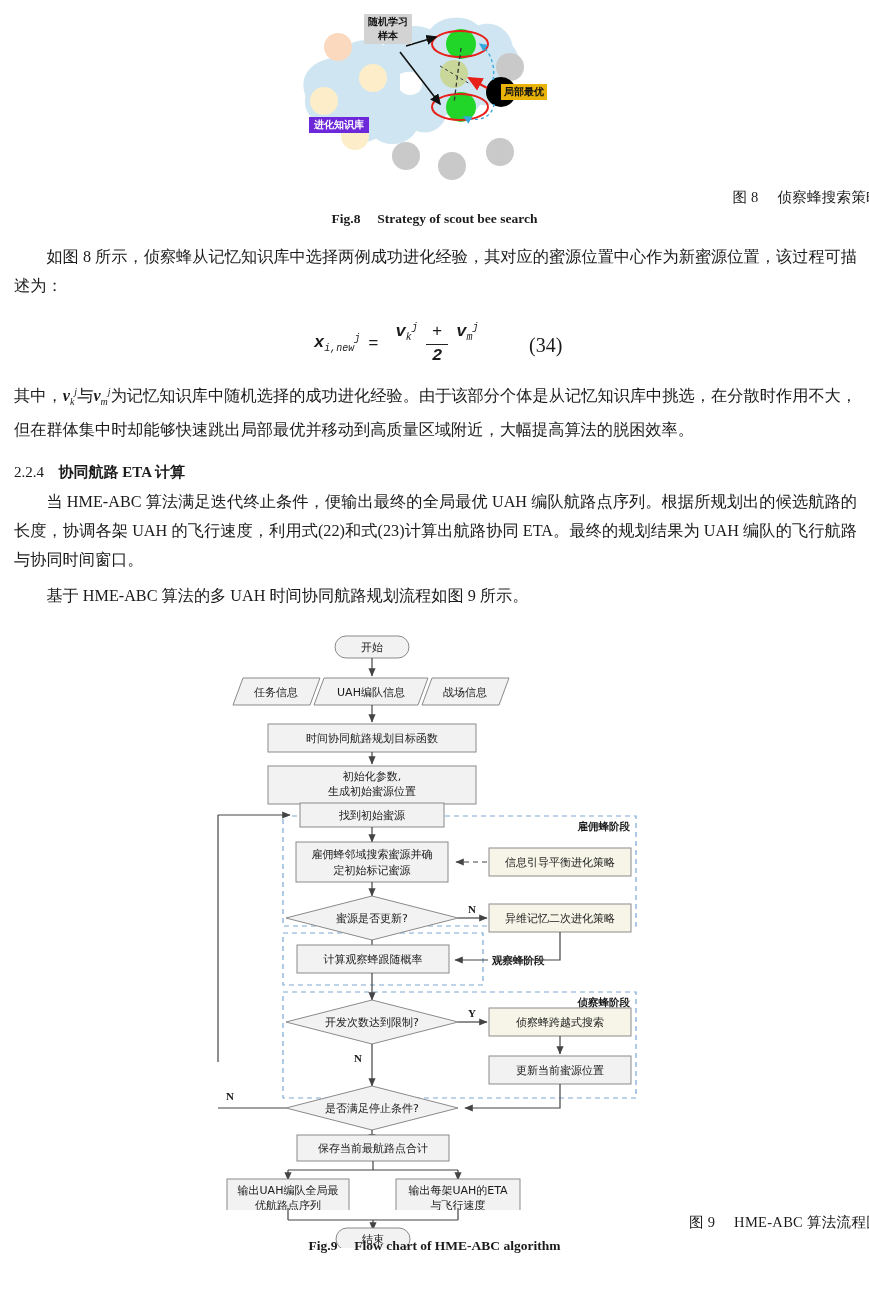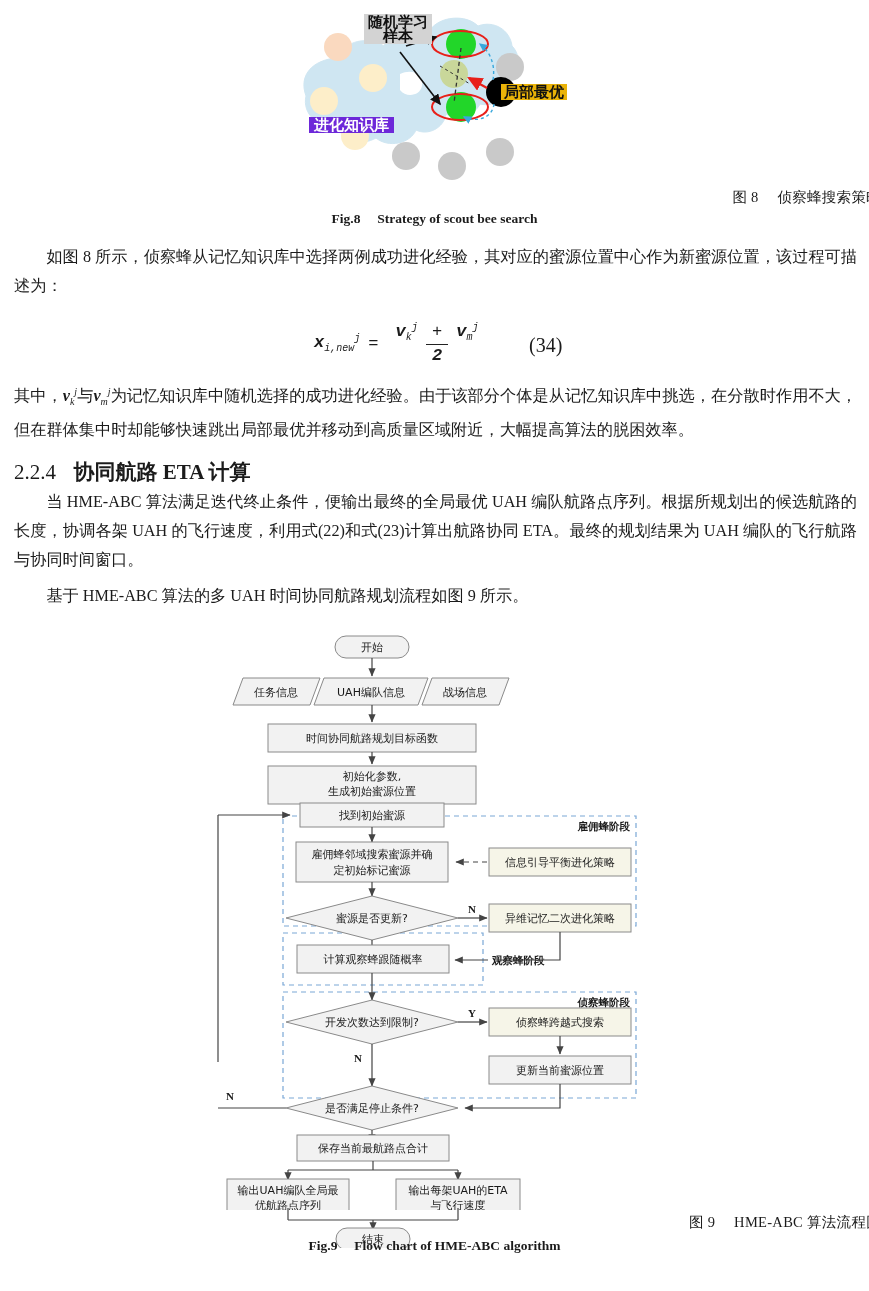--- a/index.html
+++ b/index.html
@@ -27,21 +27,21 @@
     left: 288px;
     top: 4px;
     width: 300px;
     height: 180px;
   }
   .fig8-svg { display:block; }
 
   .fig8-label {
     position: absolute;
     font-family: "DejaVu Sans", "Liberation Sans", sans-serif;
-    font-size: 15px;
+    font-size: 10px;
     line-height: 14px;
     color: #111;
     white-space: nowrap;
   }
   .lbl-random {
     left: 76px; top: 10px;
     background: #d3d3d3;
     padding: 1px 4px;
     text-align: center;
     font-weight: 600;
@@ -86,21 +86,21 @@
     width: 843px;
     font-size: 16.2px;
     line-height: 29px;
     text-align: justify;
     text-justify: inter-character;
   }
   .indent { text-indent: 2em; }
   .sec-head {
     position: absolute;
     left: 14px;
-    font-size: 21px;
+    font-size: 15px;
     line-height: 26px;
     font-weight: 600;
   }
   .sec-head .num { font-weight: 400; }
 
   
   .eq-row {
     position: absolute;
     left: 14px;
     width: 843px;

